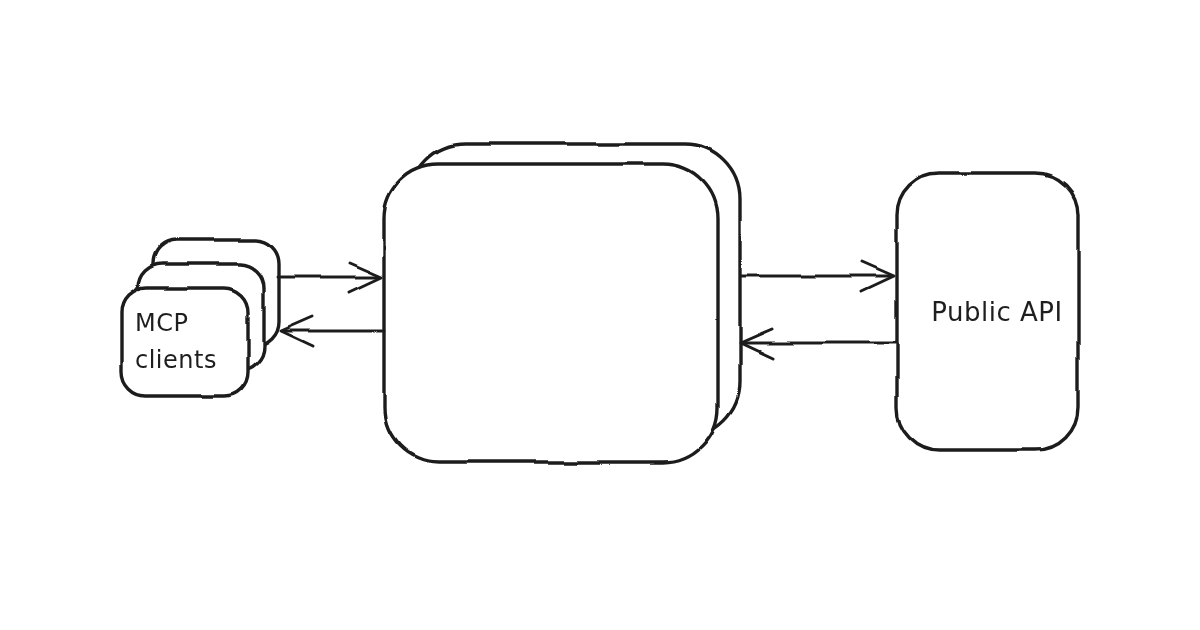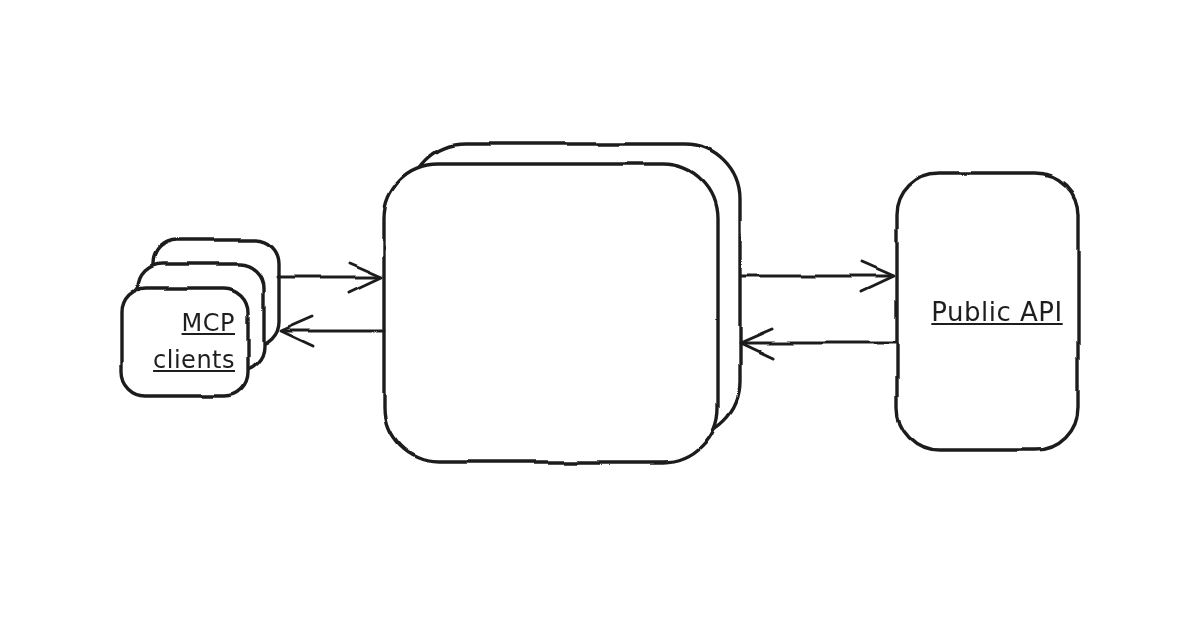--- a/index.html
+++ b/index.html
@@ -33,25 +33,24 @@
     stroke-width: 3;
     stroke-linejoin: round;
     stroke-linecap: round;
   }
 
   .node-label {
     position: absolute;
     display: flex;
     align-items: center;
     justify-content: center;
-    text-align: right;
+    text-align: left;
     color: var(--stroke);
     letter-spacing: 0.5px;
     pointer-events: none;
-    text-decoration: underline;
   }
   .label-clients {
     left: 122px; top: 288px; width: 126px; height: 108px;
     font-size: 24px; line-height: 1.55;
   }
   .label-clients .label-text { width: 100px; }
   .label-server {
     left: 384px; top: 164px; width: 334px; height: 298px;
     font-size: 28px; white-space: nowrap;
   }

